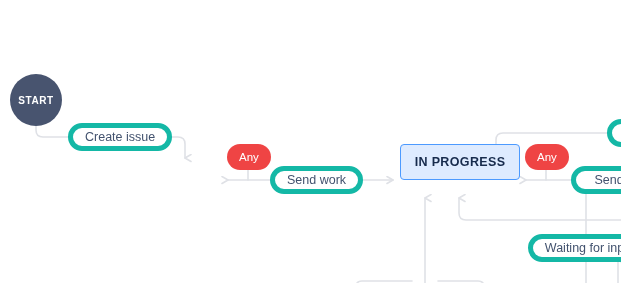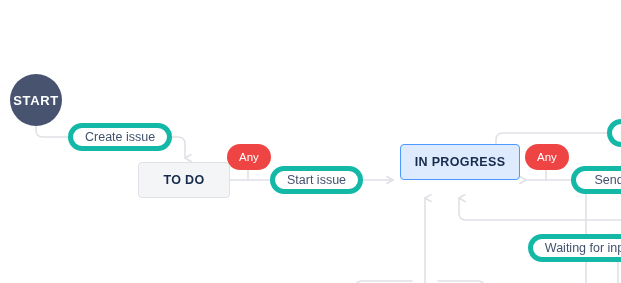--- a/index.html
+++ b/index.html
@@ -38,21 +38,21 @@
     justify-content: center;
     white-space: nowrap;
   }
   
   .start-node {
     width: 52px;
     height: 52px;
     border-radius: 50%;
     background: #48546f;
     color: #ffffff;
-    font-size: 13px;
+    font-size: 10px;
     font-weight: bold;
     letter-spacing: 0.6px;
   }
   
   .status-box {
     height: 36px;
     border-radius: 4px;
     font-size: 12.5px;
     font-weight: bold;
     letter-spacing: 0.35px;
@@ -139,34 +139,31 @@
       <path d="M362,281 Q356,281 356,287 M362,281 L412,281"></path>
       <path d="M438,281 L478,281 Q484,281 484,287"></path>
 
     </g>
   </svg>
 
   <div class="node start-node" style="left:10px; top:74px;">
     <span>START</span>
   </div>
 
-  <div class="node status-box status-todo" style="left:138px; top:162px; width:92px;">
-    <span>TO DO</span>
-  </div>
 
   <div class="node status-box status-inprogress" style="left:400px; top:144px; width:120px;">
     <span>IN PROGRESS</span>
   </div>
 
   <div class="node pill" style="left:68px; top:123px;">
     <span>Create issue</span>
   </div>
 
   <div class="node pill" style="left:270px; top:166px;">
-    <span>Start issue</span>
+    <span>Send work</span>
   </div>
 
   <div class="node pill" style="left:571px; top:166px; width:90px;">
     <span>Send fo</span>
   </div>
 
   <div class="node pill" style="left:528px; top:234px; width:120px;">
     <span>Waiting for inpu</span>
   </div>
 

